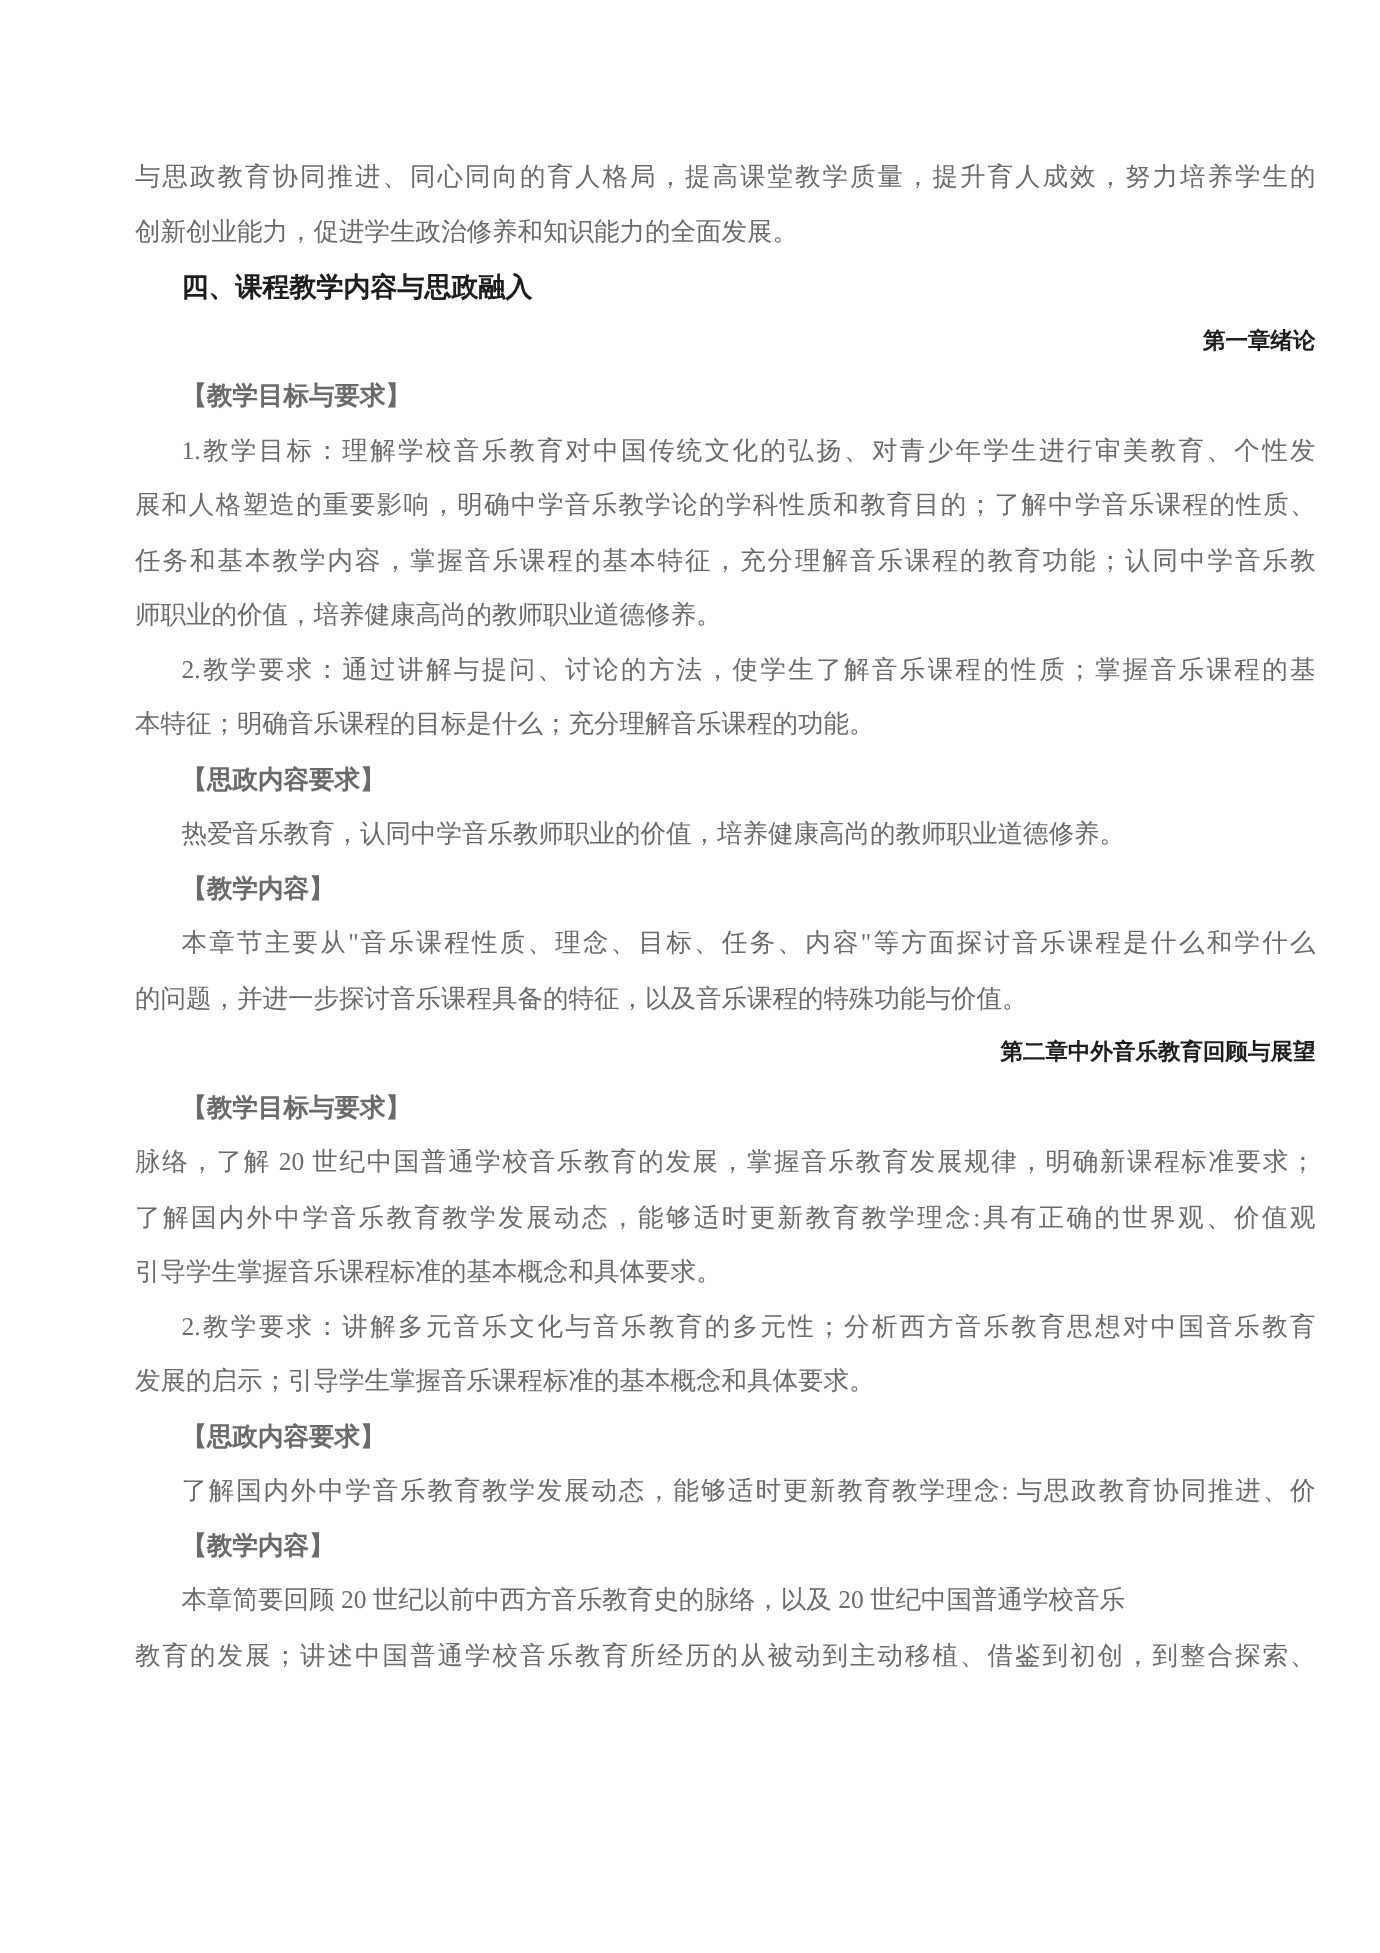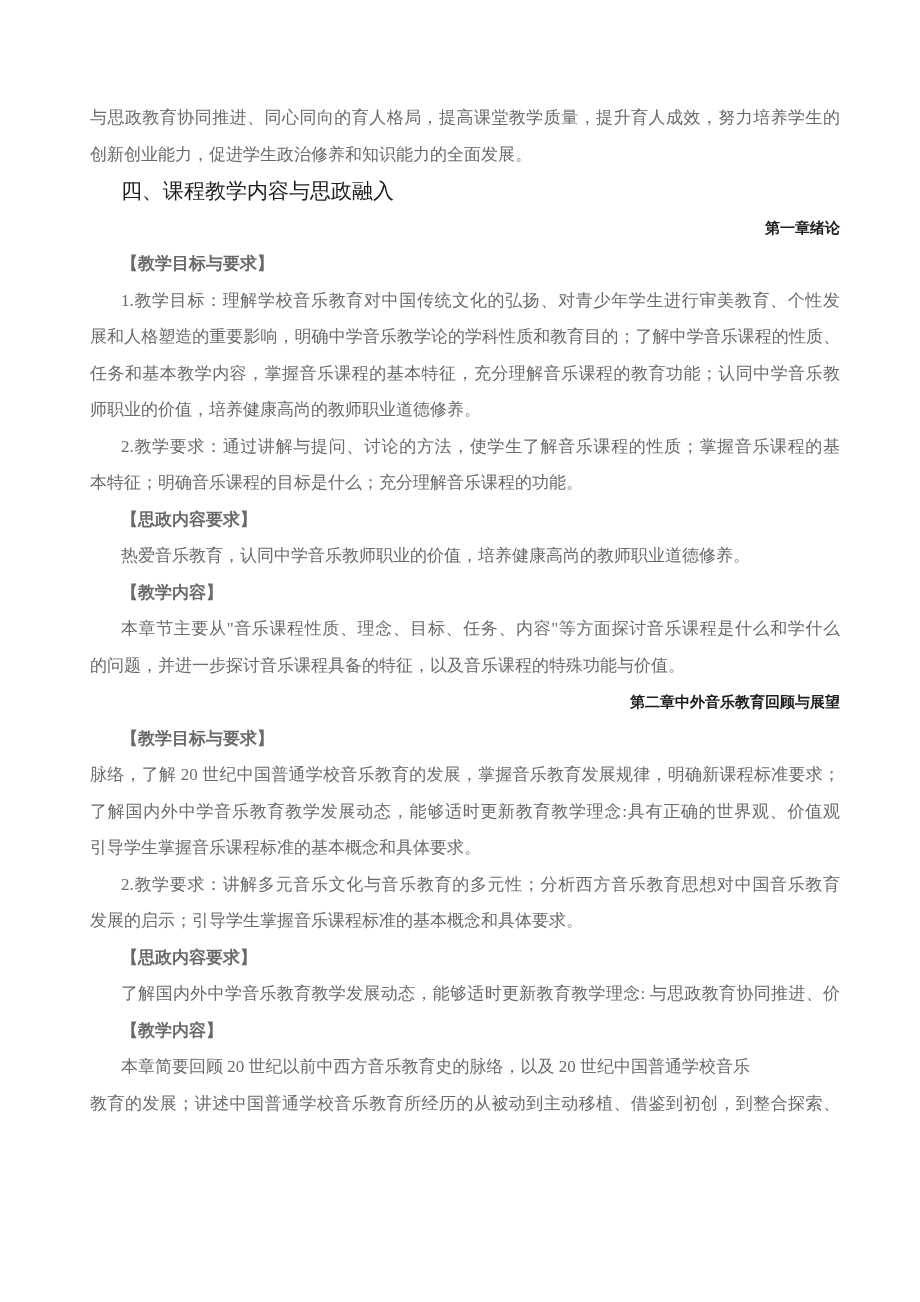--- a/index.html
+++ b/index.html
@@ -7,40 +7,40 @@
     width: 920px;
     height: 1302px;
     background: #ffffff;
     font-family: "Liberation Serif", serif;
     overflow: hidden;
   }
   .page {
     box-sizing: border-box;
     width: 920px;
     height: 1302px;
-    padding: 100px 80px 20px 90px;
+    padding: 100px 43px 20px 90px;
     background: var(--page-bg, #ffffff);
     overflow: hidden;
   }
   .line {
     font-size: 17px;
     line-height: 36.5px;
     color: var(--body-color, #6a6a6a);
     white-space: normal;
   }
   
   .fill {
     text-align: justify;
     text-align-last: justify;
   }
   .indent { text-indent: 31px; }
   .section {
-    font-weight: normal;
+    font-weight: bold;
     color: var(--head-color, #1d1d1d);
-    font-size: 21px;
+    font-size: 18px;
   }
   .chapter {
     font-weight: bold;
     color: var(--head-color, #1d1d1d);
     text-align: right;
     font-size: 15px;
   }
   .label { color: var(--body-color, #6a6a6a); font-weight: bold; }
 </style>
 </head>

